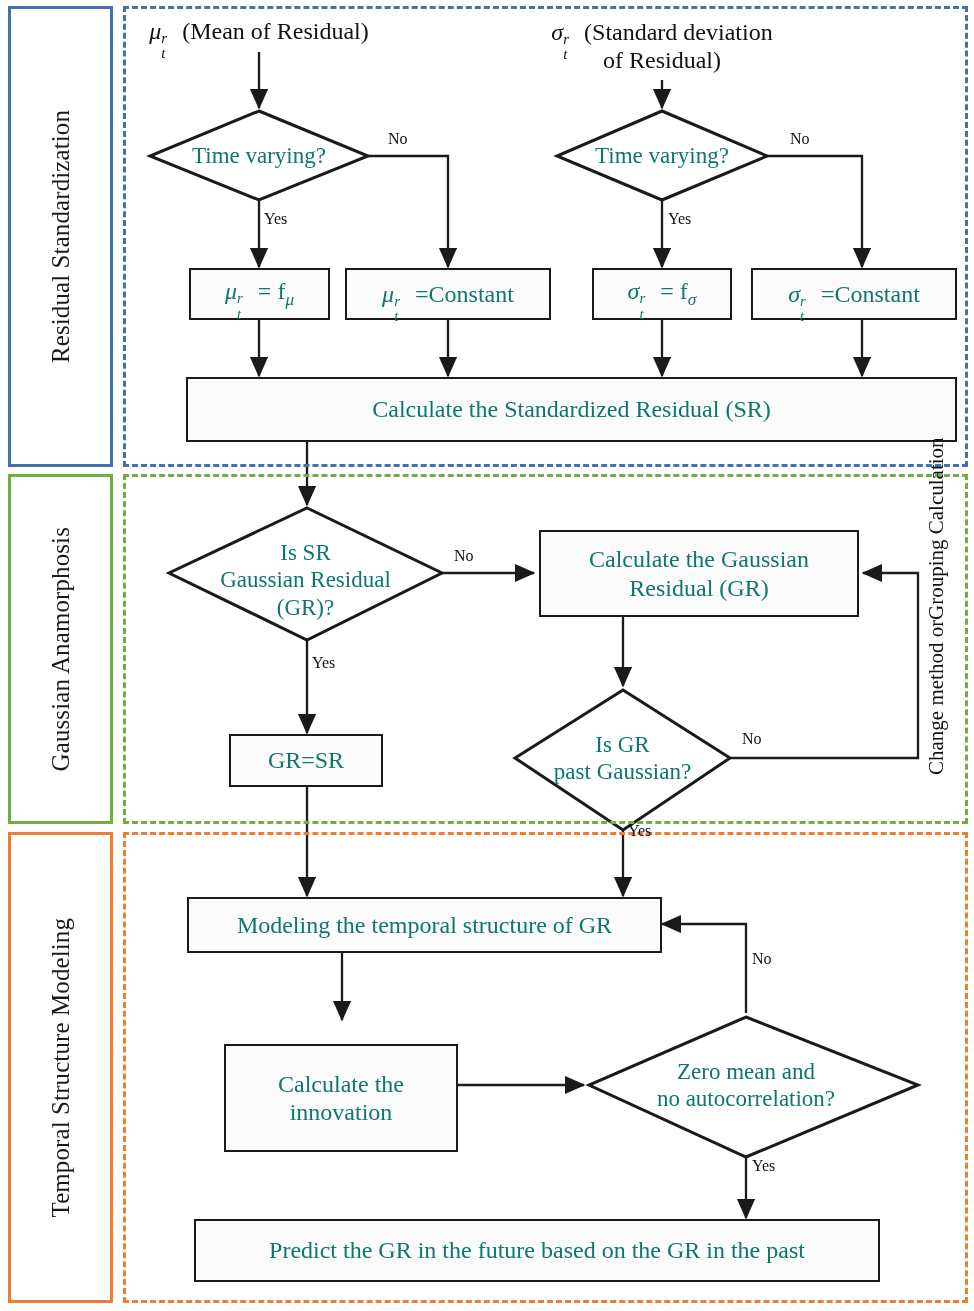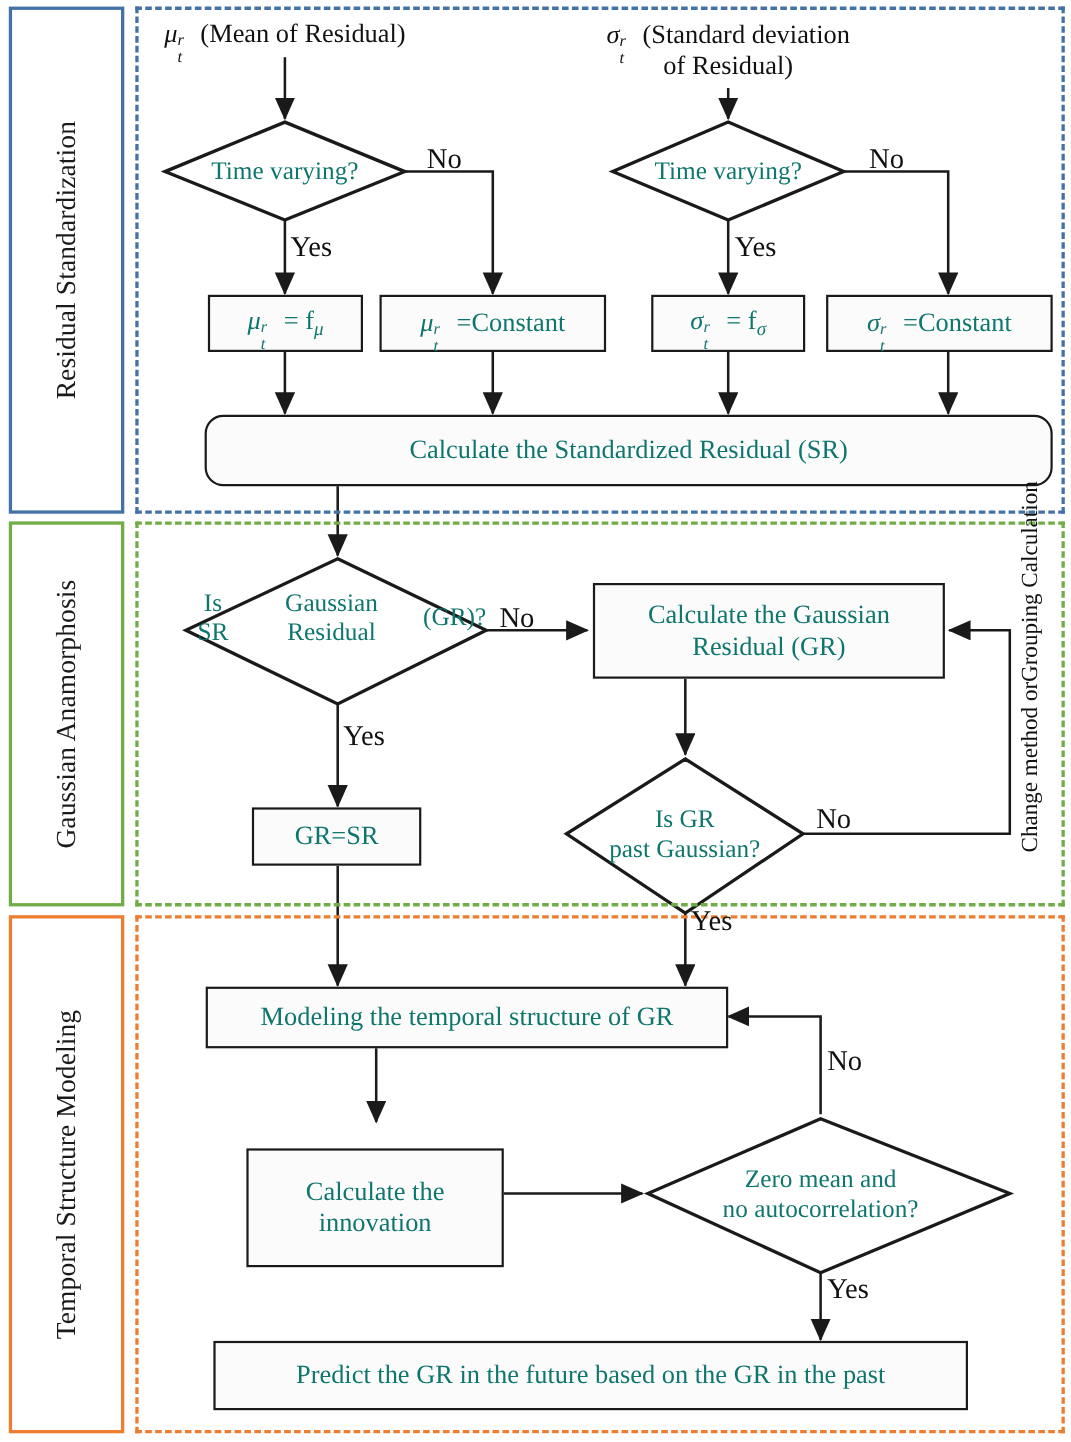--- a/index.html
+++ b/index.html
@@ -69,21 +69,21 @@
   }
   .free-text {
     position: absolute;
     color: #111111;
     font-size: 24px;
     white-space: nowrap;
   }
   .edge-label {
     position: absolute;
     color: #111111;
-    font-size: 26px;
+    font-size: 16px;
     white-space: nowrap;
     background: transparent;
   }
   .rot-text {
     position: absolute;
     font-size: 21px;
     color: #111111;
     white-space: nowrap;
     writing-mode: vertical-rl;
     transform: rotate(180deg);
@@ -187,21 +187,21 @@
     <div style="line-height:1.18;">of Residual)</div>
   </div>
 
   <div class="node diamond-label" style="left:150px; top:134px; width:218px; height:44px;">
     <span>Time varying?</span>
   </div>
   <div class="node diamond-label" style="left:557px; top:134px; width:210px; height:44px;">
     <span>Time varying?</span>
   </div>
 
-  <div class="node diamond-label" style="left:169px; top:513px; width:273px; height:96px; flex-direction:row;">
+  <div class="node diamond-label" style="left:169px; top:532px; width:273px; height:96px; flex-direction:column;">
     <span>Is SR</span>
     <span>Gaussian Residual</span>
     <span>(GR)?</span>
   </div>
 
   <div class="node diamond-label" style="left:515px; top:722px; width:215px; height:72px; flex-direction:column;">
     <span>Is GR</span>
     <span>past Gaussian?</span>
   </div>
 
@@ -219,21 +219,21 @@
   </div>
 
   <div class="node box" style="left:592px; top:268px; width:140px; height:52px;">
     <span><span class="mathitalic">σ</span><span class="supsub"><sup>r</sup><sub>t</sub></span> <span>= f</span><sub style="font-style:italic;font-size:0.72em;">σ</sub></span>
   </div>
 
   <div class="node box" style="left:751px; top:268px; width:206px; height:52px;">
     <span><span class="mathitalic">σ</span><span class="supsub"><sup>r</sup><sub>t</sub></span> <span>=Constant</span></span>
   </div>
 
-  <div class="node box" style="left:186px; top:377px; width:771px; height:65px;border-radius:17px;">
+  <div class="node box" style="left:186px; top:377px; width:771px; height:65px;">
     <span>Calculate the Standardized Residual (SR)</span>
   </div>
 
   <div class="node box" style="left:539px; top:530px; width:320px; height:87px; flex-direction:column;">
     <span>Calculate the Gaussian</span>
     <span>Residual (GR)</span>
   </div>
 
   <div class="node box" style="left:229px; top:734px; width:154px; height:53px;">
     <span>GR=SR</span>

